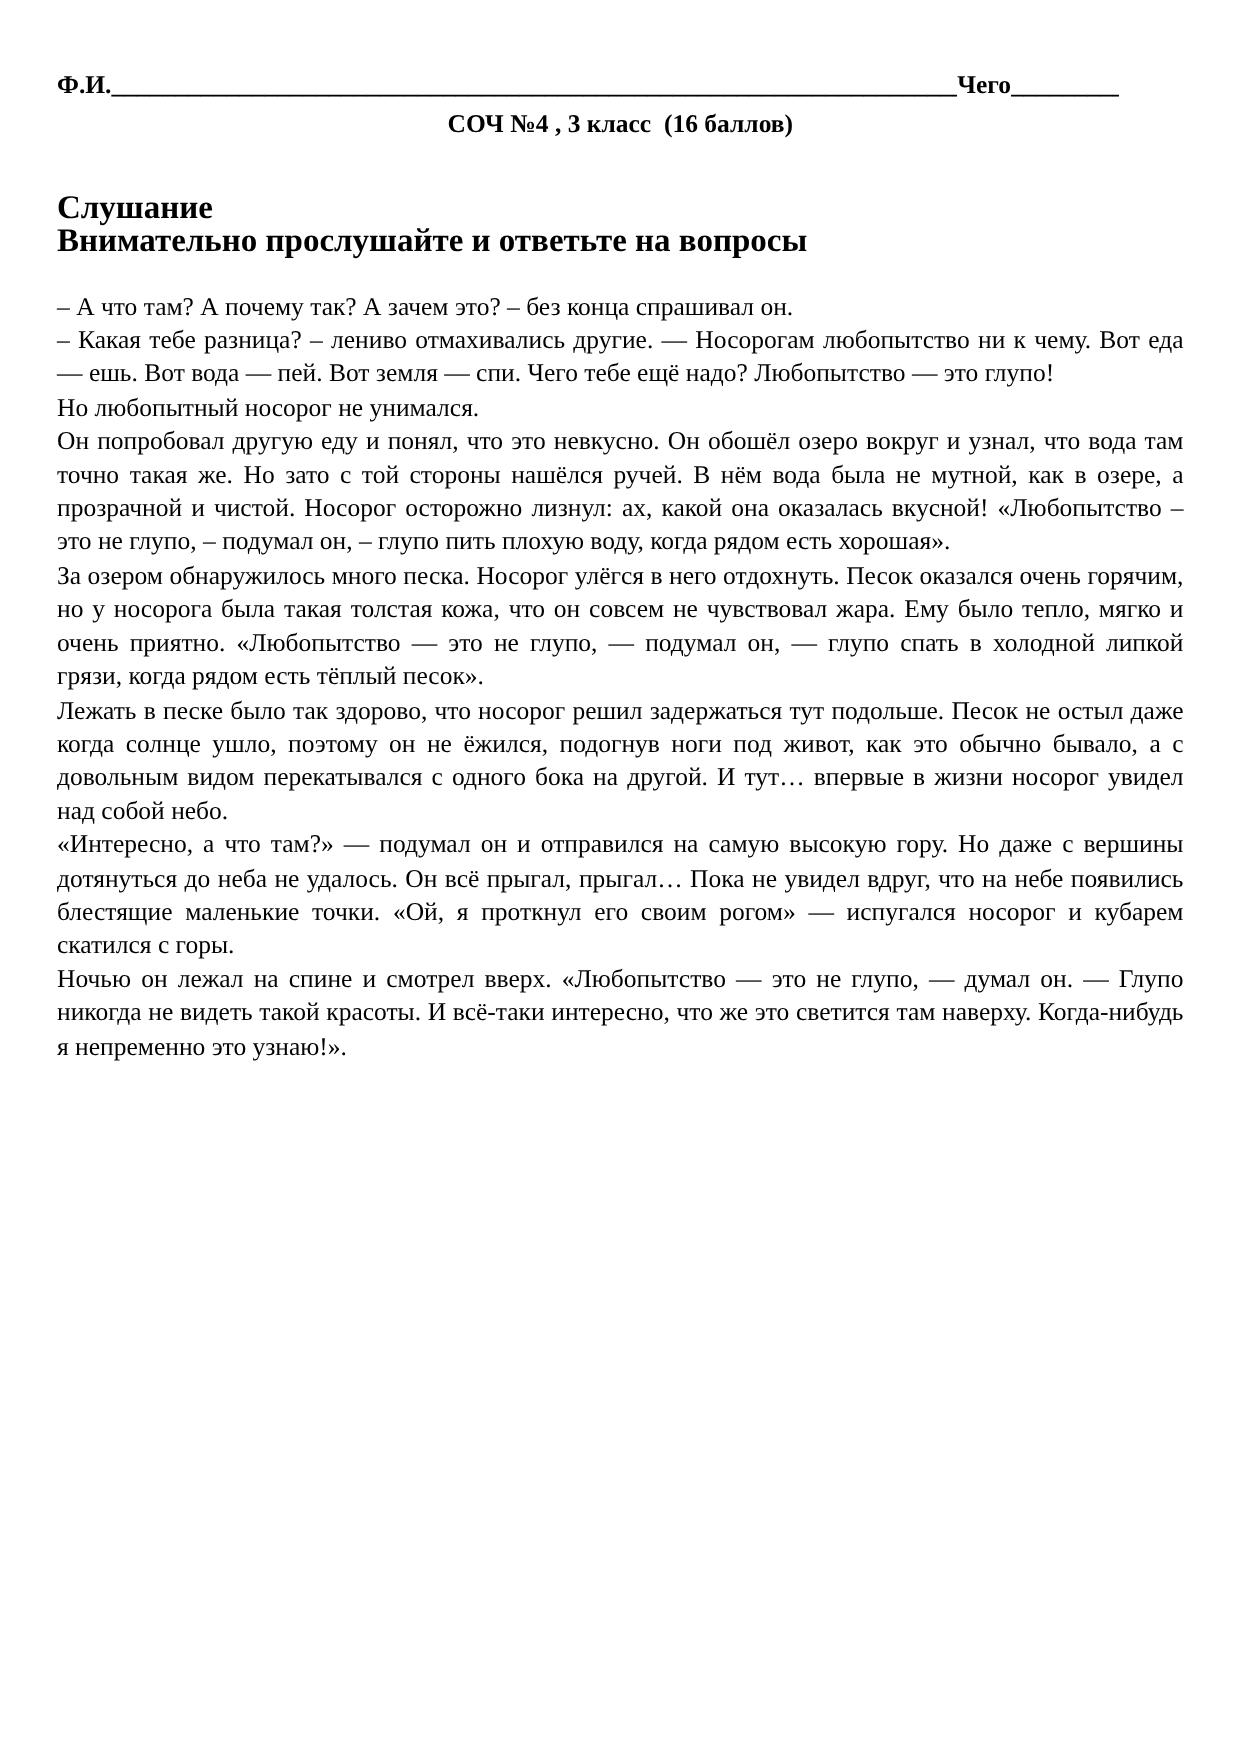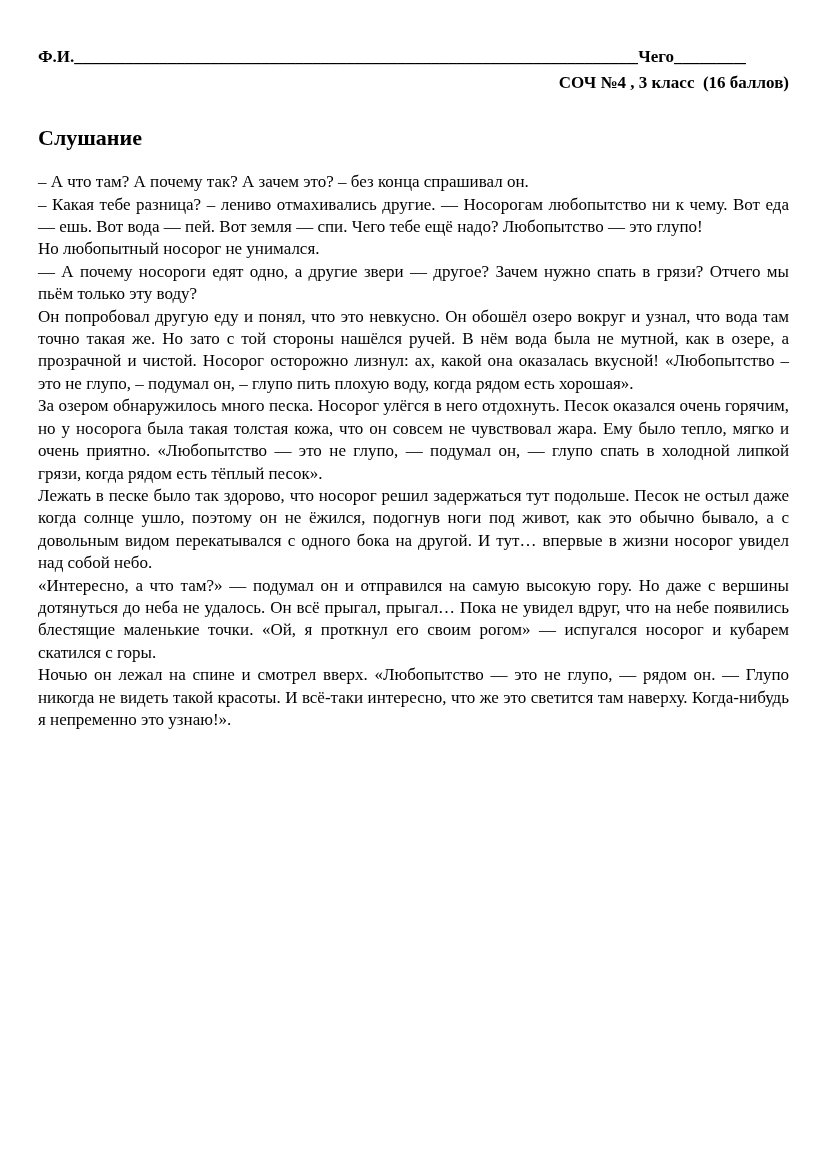--- a/index.html
+++ b/index.html
@@ -32,21 +32,21 @@
     white-space: nowrap;
     letter-spacing: 0;
   }
   .blank-name { flex: 1 1 auto; min-width: 0; }
   .blank-date { flex: 0 0 auto; width: 72px; }
   .doc-title {
     margin-top: 4px;
     font-size: 17px;
     line-height: 22.4px;
     font-weight: bold;
-    text-align: right;
+    text-align: center;
     white-space: pre;
   }
   .section-head {
     margin-top: 32px;
     font-size: 22px;
     line-height: 22.4px;
     font-weight: bold;
   }
   .section-head div { margin: 0; }
   .story {
@@ -72,27 +72,27 @@
     <span>Ф.И.</span>
       <span class="blank blank-name">__________________________________________________________________________________________</span>
       <span>Чего</span>
       <span class="blank blank-date">____________</span>
   </div>
 
   <div class="doc-title">СОЧ №4 , 3 класс  (16 баллов)</div>
 
   <div class="section-head">
     <div>Слушание</div>
+    <div>Внимательно прослушайте и ответьте на вопросы</div>
   </div>
 
   <div class="story">
     <p>– А что там? А почему так? А зачем это? – без конца спрашивал он.</p>
     <p>– Какая тебе разница? – лениво отмахивались другие. — Носорогам любопытство ни к чему. Вот еда — ешь. Вот вода — пей. Вот земля — спи. Чего тебе ещё надо? Любопытство — это глупо!</p>
     <p>Но любопытный носорог не унимался.</p>
-    <p>— А почему носороги едят одно, а другие звери — другое? Зачем нужно спать в грязи? Отчего мы пьём только эту воду?</p>
     <p>Он попробовал другую еду и понял, что это невкусно. Он обошёл озеро вокруг и узнал, что вода там точно такая же. Но зато с той стороны нашёлся ручей. В нём вода была не мутной, как в озере, а прозрачной и чистой. Носорог осторожно лизнул: ах, какой она оказалась вкусной! «Любопытство – это не глупо, – подумал он, – глупо пить плохую воду, когда рядом есть хорошая».</p>
     <p>За озером обнаружилось много песка. Носорог улёгся в него отдохнуть. Песок оказался очень горячим, но у носорога была такая толстая кожа, что он совсем не чувствовал жара. Ему было тепло, мягко и очень приятно. «Любопытство — это не глупо, — подумал он, — глупо спать в холодной липкой грязи, когда рядом есть тёплый песок».</p>
     <p>Лежать в песке было так здорово, что носорог решил задержаться тут подольше. Песок не остыл даже когда солнце ушло, поэтому он не ёжился, подогнув ноги под живот, как это обычно бывало, а с довольным видом перекатывался с одного бока на другой. И тут… впервые в жизни носорог увидел над собой небо.</p>
     <p>«Интересно, а что там?» — подумал он и отправился на самую высокую гору. Но даже с вершины дотянуться до неба не удалось. Он всё прыгал, прыгал… Пока не увидел вдруг, что на небе появились блестящие маленькие точки. «Ой, я проткнул его своим рогом» — испугался носорог и кубарем скатился с горы.</p>
-    <p>Ночью он лежал на спине и смотрел вверх. «Любопытство — это не глупо, — рядом он. — Глупо никогда не видеть такой красоты. И всё-таки интересно, что же это светится там наверху. Когда-нибудь я непременно это узнаю!».</p>
+    <p>Ночью он лежал на спине и смотрел вверх. «Любопытство — это не глупо, — думал он. — Глупо никогда не видеть такой красоты. И всё-таки интересно, что же это светится там наверху. Когда-нибудь я непременно это узнаю!».</p>
   </div>
 
 </div>
 
 </body></html>

